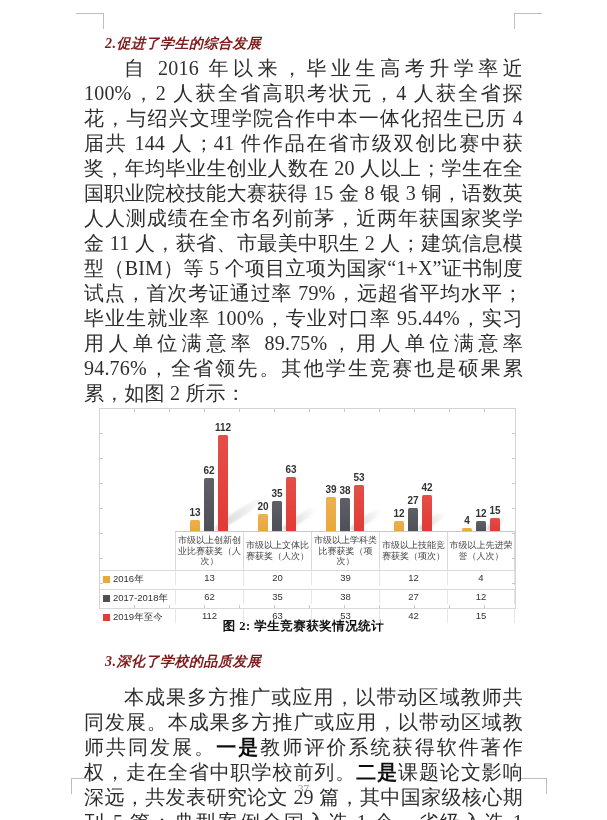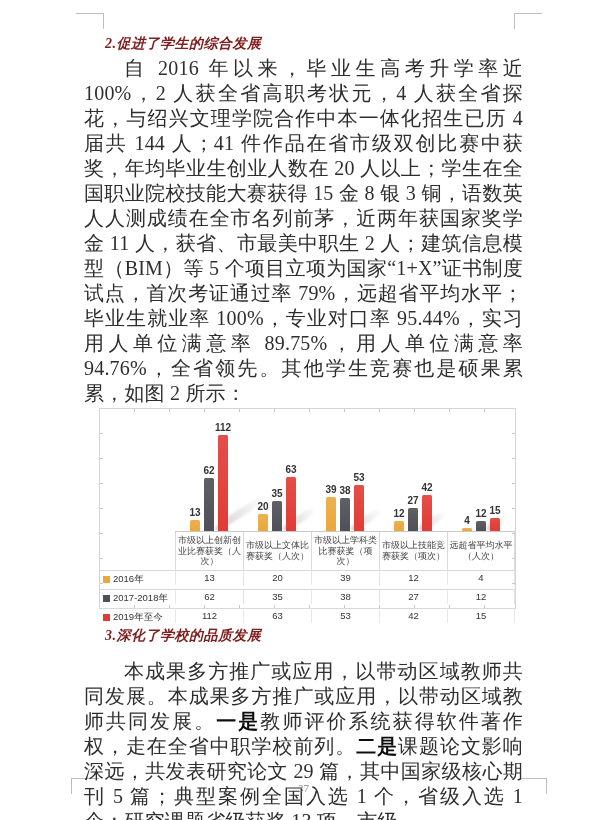--- a/index.html
+++ b/index.html
@@ -134,21 +134,21 @@
           <div class="bar-label" style="left: 381px; bottom: 12px;">12</div>
           <div class="bar" style="left: 390px; height: 13px; background: linear-gradient(rgba(226, 59, 53, 0.9), rgb(226, 59, 53));"></div>
           <div class="bar-label" style="left: 395px; bottom: 15px;">15</div>
         </div>
       <div class="ctable">
           <div class="hcell blank"></div>
           <div class="hcell">市级以上创新创业比赛获奖（人次）</div>
           <div class="hcell">市级以上文体比赛获奖（人次）</div>
           <div class="hcell">市级以上学科类比赛获奖（项次）</div>
           <div class="hcell">市级以上技能竞赛获奖（项次）</div>
-          <div class="hcell last">远超省平均水平（人次）</div>
+          <div class="hcell last">市级以上先进荣誉（人次）</div>
           <div class="lcell">
             <span class="swatch" style="background: rgb(234, 168, 60);"></span>
             <span>2016年</span>
           </div>
           <div class="vcell">13</div>
           <div class="vcell">20</div>
           <div class="vcell">39</div>
           <div class="vcell">12</div>
           <div class="vcell last">4</div>
           <div class="lcell">
@@ -169,20 +169,21 @@
           <div class="vcell">53</div>
           <div class="vcell">42</div>
           <div class="vcell last">15</div>
         </div>
       <div class="tick-h top"></div>
       <div class="tick-h bot"></div>
       <div class="tick-v lft"></div>
       <div class="tick-v rgt"></div>
     </div>
 
+    <p class="caption">图 2: 学生竞赛获奖情况统计</p>
 
     <div class="sp1"></div>
     <p class="hd">3.深化了学校的品质发展</p>
 
     <div class="sp2"></div>
     <p class="para"><span>本成果多方推广或应用，以带动区域教师共同发展。本成果多方推广或应用，以带动区域教师共同发展。</span><span class="b">一是</span><span>教师评价系统获得软件著作权，走在全省中职学校前列。</span><span class="b">二是</span><span>课题论文影响深远，共发表研究论文 29 篇，其中国家级核心期刊 5 篇；典型案例全国入选 1 个，省级入选 1 个；研究课题省级获奖 13 项，市级</span></p>
 
   </div>
 
   <div class="pageno">37</div>

